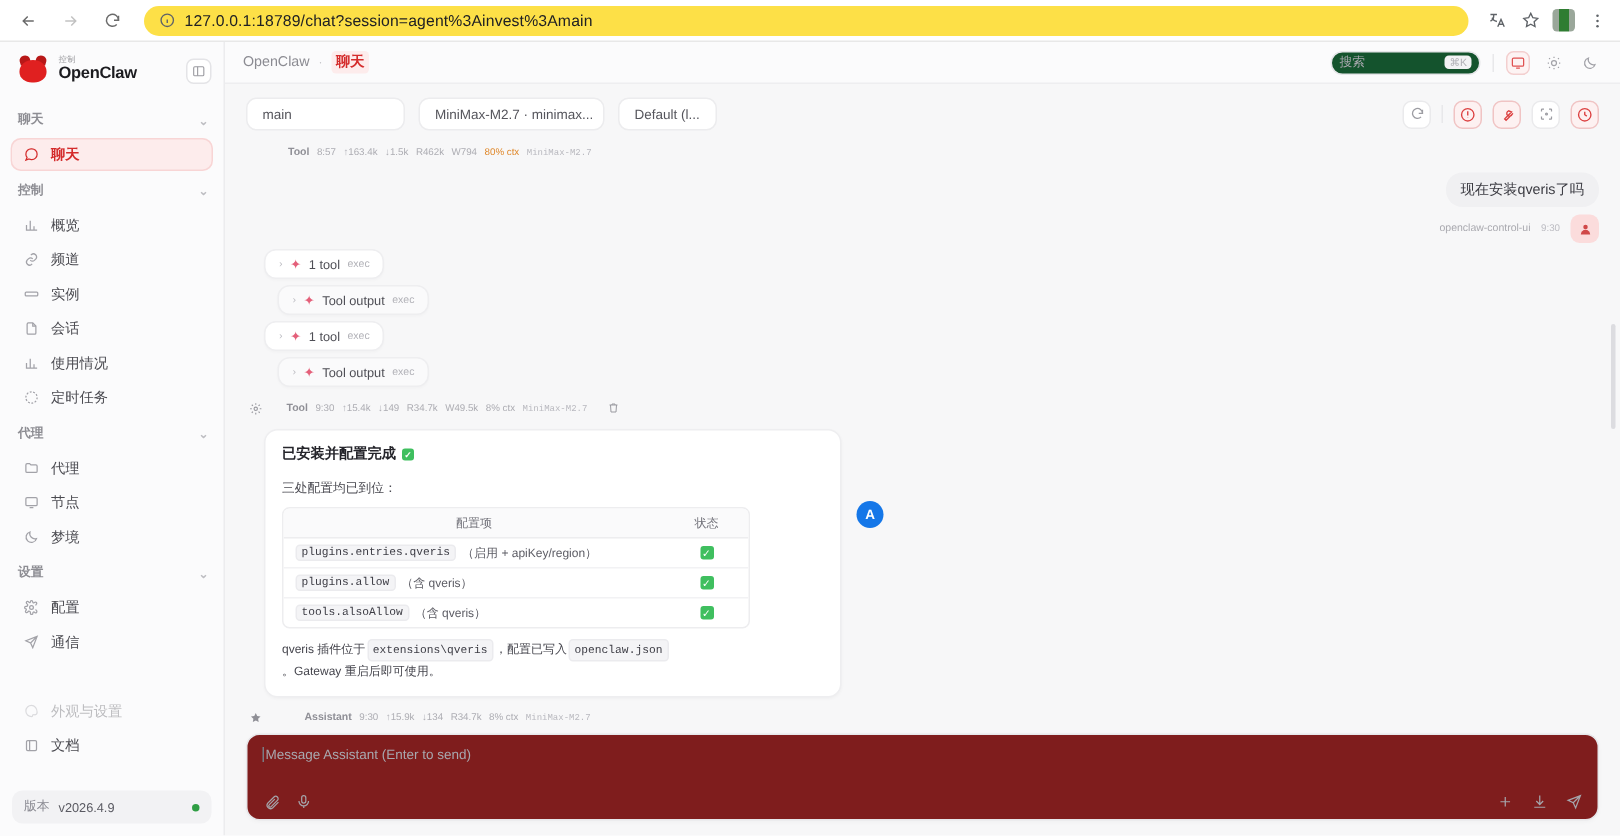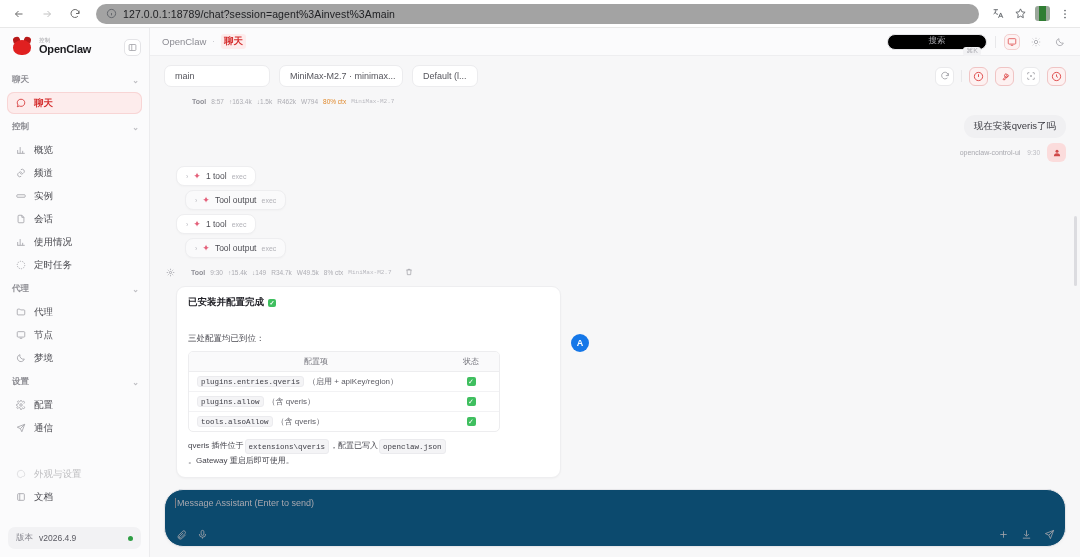--- a/index.html
+++ b/index.html
@@ -20,21 +20,21 @@
     border-bottom: 1px solid #e8e8e8;
   }
   .nav-btn {
     width: 22px; height: 22px;
     display: flex; align-items: center; justify-content: center;
     color: #6b6b6b; font-size: 13px; border-radius: 50%;
   }
   .nav-btn.disabled { color: #c2c2c2; }
   .url-bar {
     flex: 1; height: 20px;
-    background: #a3a3a3; border-radius: 11px;
+    background: #fde047; border-radius: 11px;
     display: flex; align-items: center; gap: 6px;
     padding: 0 10px; margin-left: 4px;
     font-size: 10.5px; color: #202124;
   }
   .url-info { font-size: 10px; color: #5f6368; }
   .url-text { letter-spacing: 0.1px; }
   .chrome-right { display: flex; align-items: center; gap: 7px; padding-left: 6px; }
   .chrome-icon { width: 15px; height: 15px; color: #5f6368; display: flex; align-items: center; justify-content: center; }
   .profile-av {
     width: 15px; height: 15px; border-radius: 3px;
@@ -118,23 +118,23 @@
     display: flex; align-items: center;
     padding: 0 12px; gap: 6px;
     background: #fbfbfc; border-bottom: 1px solid #eeeef0;
   }
   .crumb { font-size: 9.5px; color: #8b8b92; }
   .crumb-sep { font-size: 8px; color: #c3c3c8; }
   .crumb-cur { font-size: 9.5px; color: #d42c2c; font-weight: bold; background: #fdecec; padding: 1px 3px; border-radius: 3px; }
   .topbar-right { margin-left: auto; display: flex; align-items: center; gap: 8px; }
   .search-box {
     width: 100px; height: 16px;
-    border: 1px solid #e6e6e9; border-radius: 8px; background: #000000;
+    border: 1px solid #e6e6e9; border-radius: 8px; background: #14532d;
     display: flex; align-items: center; padding: 0 5px;
-    font-size: 8.5px; color: #a6a6ac; flex-direction: column;
+    font-size: 8.5px; color: #a6a6ac;
   }
   .kbd { margin-left: auto; font-size: 7px; color: #b0b0b6; background: #f2f2f4; border-radius: 3px; padding: 0.5px 3px; }
   .sep-v { width: 1px; height: 12px; background: #e8e8ea; }
   .mini-btn {
     width: 16px; height: 16px; border-radius: 5px;
     display: flex; align-items: center; justify-content: center;
     color: #a3a3a9;
   }
   .mini-btn.on { color: #e05252; border: 1px solid #f3cfcf; background: #fdf3f3; }
 
@@ -203,21 +203,21 @@
 
   .assist-row { display: flex; align-items: flex-start; gap: 10px; padding: 6px 0 0 12px; }
   .assist-card {
     flex: 0 0 385px;
     background: #fff; border: 1px solid #eeeef0; border-radius: 9px;
     padding: 9px 11px 9px 11px;
     box-shadow: 0 1px 2px rgba(0,0,0,.03);
   }
   .ac-title { font-size: 9.5px; font-weight: bold; color: #25252b; display: flex; align-items: center; gap: 4px; }
   .ok-chip { width: 8px; height: 8px; border-radius: 2px; background: #3fbf5f; color: #fff; font-size: 6px; display: flex; align-items: center; justify-content: center; }
-  .ac-sub { font-size: 8.5px; color: #4b4b52; margin-top: 24px; }
+  .ac-sub { font-size: 8.5px; color: #4b4b52; margin-top: 11px; }
   .ac-table { margin-top: 6px; width: 312px; border: 1px solid #ededef; border-radius: 5px; overflow: hidden; }
   .ac-thead { display: flex; background: #fafafb; border-bottom: 1px solid #ededef; }
   .ac-thead > div { font-size: 8px; color: #72727a; padding: 4px 0; text-align: center; }
   .col-a { flex: 1; }
   .col-b { flex: 0 0 56px; }
   .ac-tr { display: flex; align-items: center; border-bottom: 1px solid #f2f2f4; }
   .ac-tr:last-child { border-bottom: none; }
   .ac-td-a { flex: 1; padding: 4px 8px; font-size: 8px; color: #3e3e45; display: flex; align-items: center; gap: 4px; text-align: right; }
   .ac-td-b { flex: 0 0 56px; display: flex; align-items: center; justify-content: center; }
   .code {
@@ -237,22 +237,22 @@
   .star-ic { width: 12px; height: 12px; color: #8f8f96; display:flex;align-items:center;justify-content:center; }
 
   .scroll-ind {
     position: absolute; right: 3px; top: 120px; width: 3px; height: 70px;
     background: #dcdce0; border-radius: 2px;
   }
 
   
   .composer-wrap { flex: 0 0 72px; padding: 4px 14px 10px 14px; }
   .composer {
-    height: 58px; background: #0c4a6e;
-    border: 1px solid #e7e7ea; border-radius: 19px;
+    height: 58px; background: #7f1d1d;
+    border: 1px solid #e7e7ea; border-radius: 9px;
     display: flex; flex-direction: column; padding: 8px 10px 6px 10px;
     box-shadow: 0 1px 3px rgba(0,0,0,.03);
   }
   .composer-ph { font-size: 9px; color: #a8a8af; display: flex; align-items: center; }
   .caret { display: inline-block; width: 1px; height: 10px; background: #7b7b83; margin-right: 1px; }
   .composer-bottom { margin-top: auto; display: flex; align-items: center; gap: 9px; }
   .comp-ic { width: 12px; height: 12px; color: #a5a5ab; display: flex; align-items: center; justify-content: center; }
   .comp-right { margin-left: auto; display: flex; align-items: center; gap: 11px; }
   svg { display: block; }
 </style>

